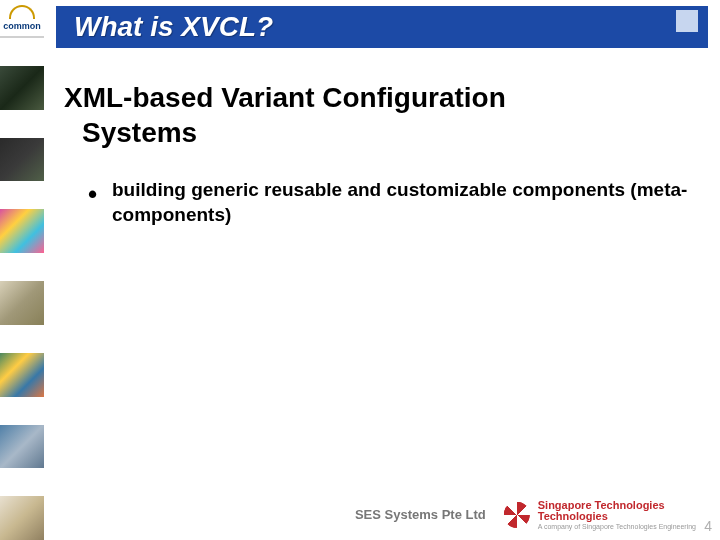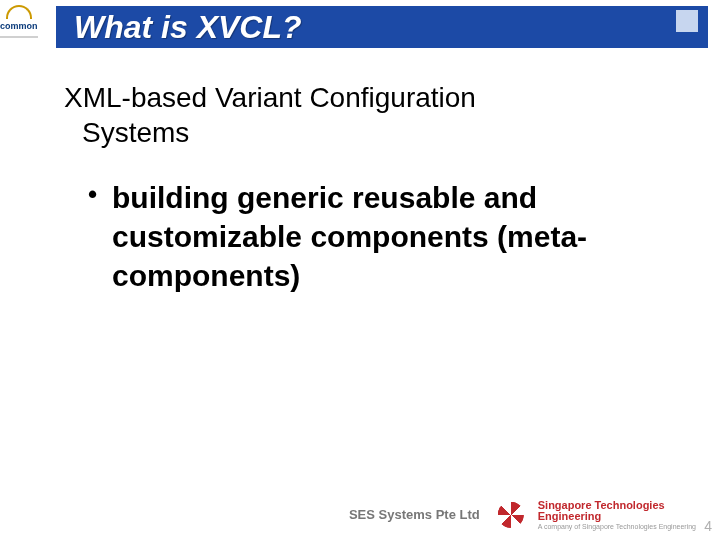--- a/index.html
+++ b/index.html
@@ -11,21 +11,21 @@
     position: relative;
     overflow: hidden;
   }
   .sidebar {
     position: absolute;
     left: 0;
     top: 0;
     width: 44px;
     height: 540px;
     display: flex;
-    flex-direction: row;
+    flex-direction: column;
     gap: 28px;
   }
   .logo-top {
     height: 38px;
     background: #fff;
     display: flex;
     align-items: center;
     justify-content: center;
     font-size: 9px;
     color: #0a3a7a;
@@ -69,48 +69,48 @@
   .title-bar::after {
     content: "";
     position: absolute;
     right: 10px;
     top: 4px;
     width: 22px;
     height: 22px;
     background: #c7d6ef;
   }
   .title-text {
-    font-size: 32px;
+    font-size: 28px;
     font-weight: bold;
     font-style: italic;
     color: #ffffff;
     text-shadow: 1px 1px 1px rgba(0,0,0,0.3);
   }
 
   .content {
     position: absolute;
     left: 64px;
     top: 80px;
     right: 24px;
   }
   .definition {
     font-size: 28px;
-    font-weight: normal;
+    font-weight: bold;
     color: #000;
     line-height: 1.25;
     margin-bottom: 28px;
     padding-left: 0;
   }
   .definition .indent { padding-left: 18px; display:block; }
   .bullets {
     list-style: none;
     padding-left: 24px;
   }
   .bullets li {
-    font-size: 30px;
+    font-size: 19px;
     font-weight: bold;
     color: #000;
     line-height: 1.3;
     margin-bottom: 28px;
     position: relative;
     padding-left: 24px;
   }
   .bullets li::before {
     content: "•";
     position: absolute;
@@ -130,21 +130,21 @@
   .ses {
     text-align: left;
     font-size: 10px;
     color: #888;
     line-height: 1.1;
   }
   .ses .big { font-size: 13px; font-weight: bold; color:#777; }
   .ste {
     display: flex;
     align-items: center;
-    gap: 14px;
+    gap: 8px;
   }
   .ste-icon {
     width: 26px;
     height: 26px;
     position: relative;
   }
   .ste-icon::before, .ste-icon::after {
     content:"";
     position:absolute;
     inset:0;
@@ -201,19 +201,19 @@
 </div>
 
 <div class="footer-logos">
   <div class="ses">
     <div class="big">SES Systems Pte Ltd</div>
   </div>
   <div class="ste">
     <div class="ste-icon"></div>
     <div class="ste-text">
       <div class="l1">Singapore Technologies</div>
-      <div class="l1">Engineering</div>
+      <div class="l1">Technologies</div>
       <div class="l3">A company of Singapore Technologies Engineering</div>
     </div>
   </div>
 </div>
 
 <div class="page-num">4</div>
 
 </body></html>

